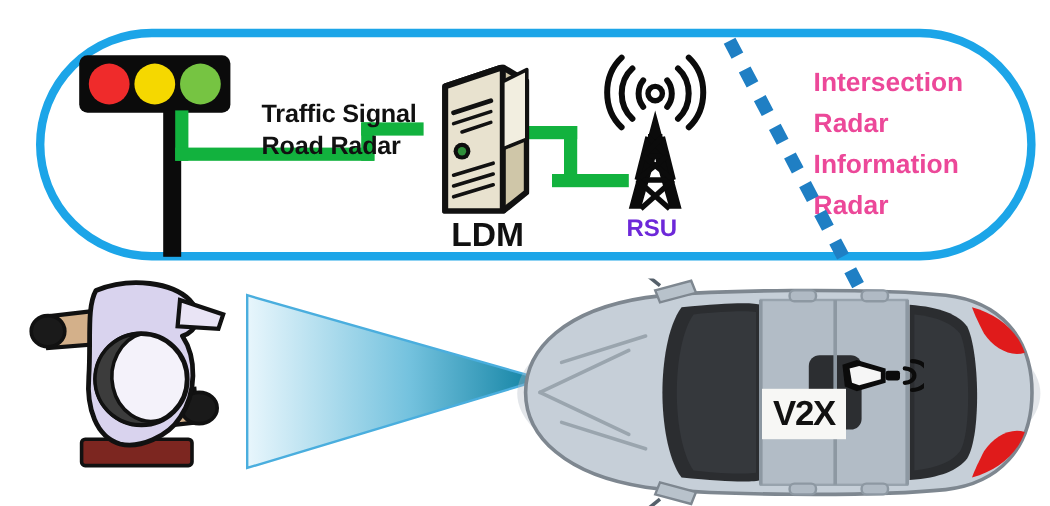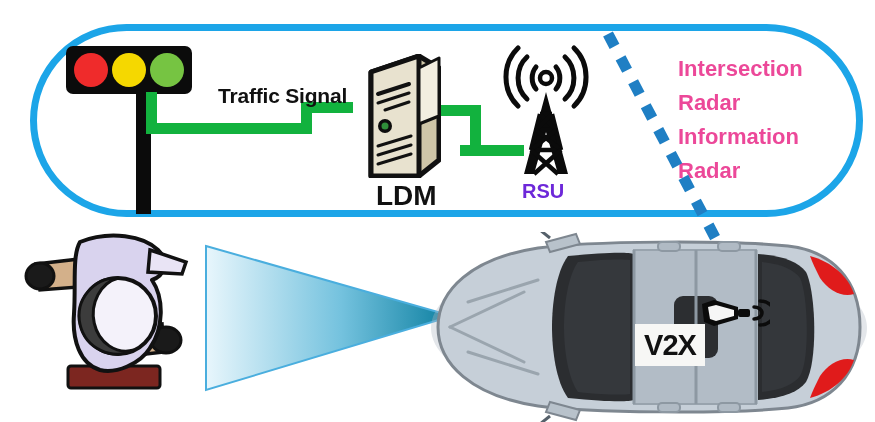--- a/index.html
+++ b/index.html
@@ -82,20 +82,21 @@
   <div class="abs wire" id="w1" style="background: rgb(18, 178, 62);"></div>
   <div class="abs wire" id="w2" style="background: rgb(18, 178, 62);"></div>
   <div class="abs wire" id="w3" style="background: rgb(18, 178, 62);"></div>
   <div class="abs wire" id="w4" style="background: rgb(18, 178, 62);"></div>
   <div class="abs wire" id="w5" style="background: rgb(18, 178, 62);"></div>
   <div class="abs wire" id="w6" style="background: rgb(18, 178, 62);"></div>
   <div class="abs wire" id="w7" style="background: rgb(18, 178, 62);"></div>
 
   <div class="abs lbl" id="tsrr">
     <div>Traffic Signal</div>
+    <div>Road Radar</div>
   </div>
 
   <svg class="abs" id="server" viewBox="0 0 96 124">
     <polygon points="26,18 74,2 94,14 94,106 74,122 26,122" fill="#cfc6a8" stroke="#111" stroke-width="5" stroke-linejoin="round"></polygon>
     <polygon points="26,18 74,2 74,122 26,122" fill="#e8e2cf" stroke="#111" stroke-width="5" stroke-linejoin="round"></polygon>
     <polygon points="74,14 94,4 94,62 74,70" fill="#f2eee0" stroke="#111" stroke-width="3" stroke-linejoin="round"></polygon>
     <path d="M33,40 L64,30" stroke="#111" stroke-width="4" fill="none" stroke-linecap="round"></path>
     <path d="M33,49 L64,39" stroke="#111" stroke-width="3" fill="none" stroke-linecap="round"></path>
     <path d="M40,56 L64,48" stroke="#111" stroke-width="3" fill="none" stroke-linecap="round"></path>
     <circle cx="40" cy="72" r="7" fill="#0e0e0e"></circle>

